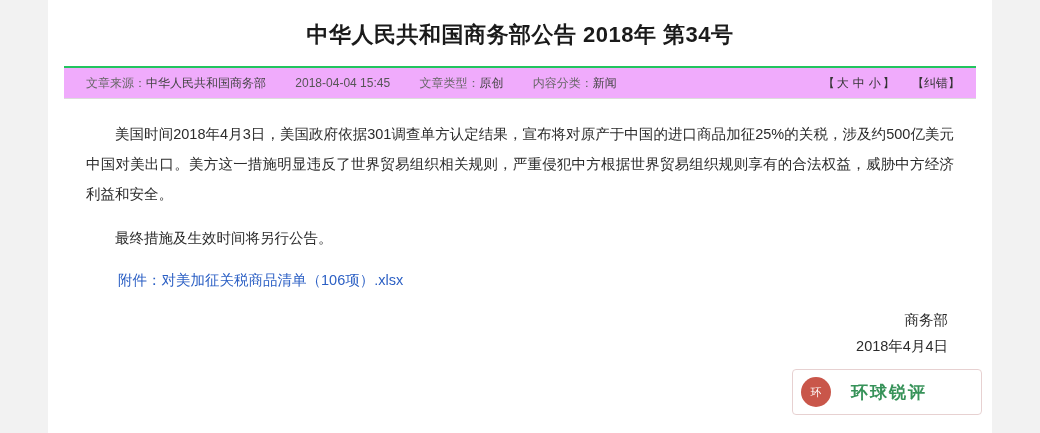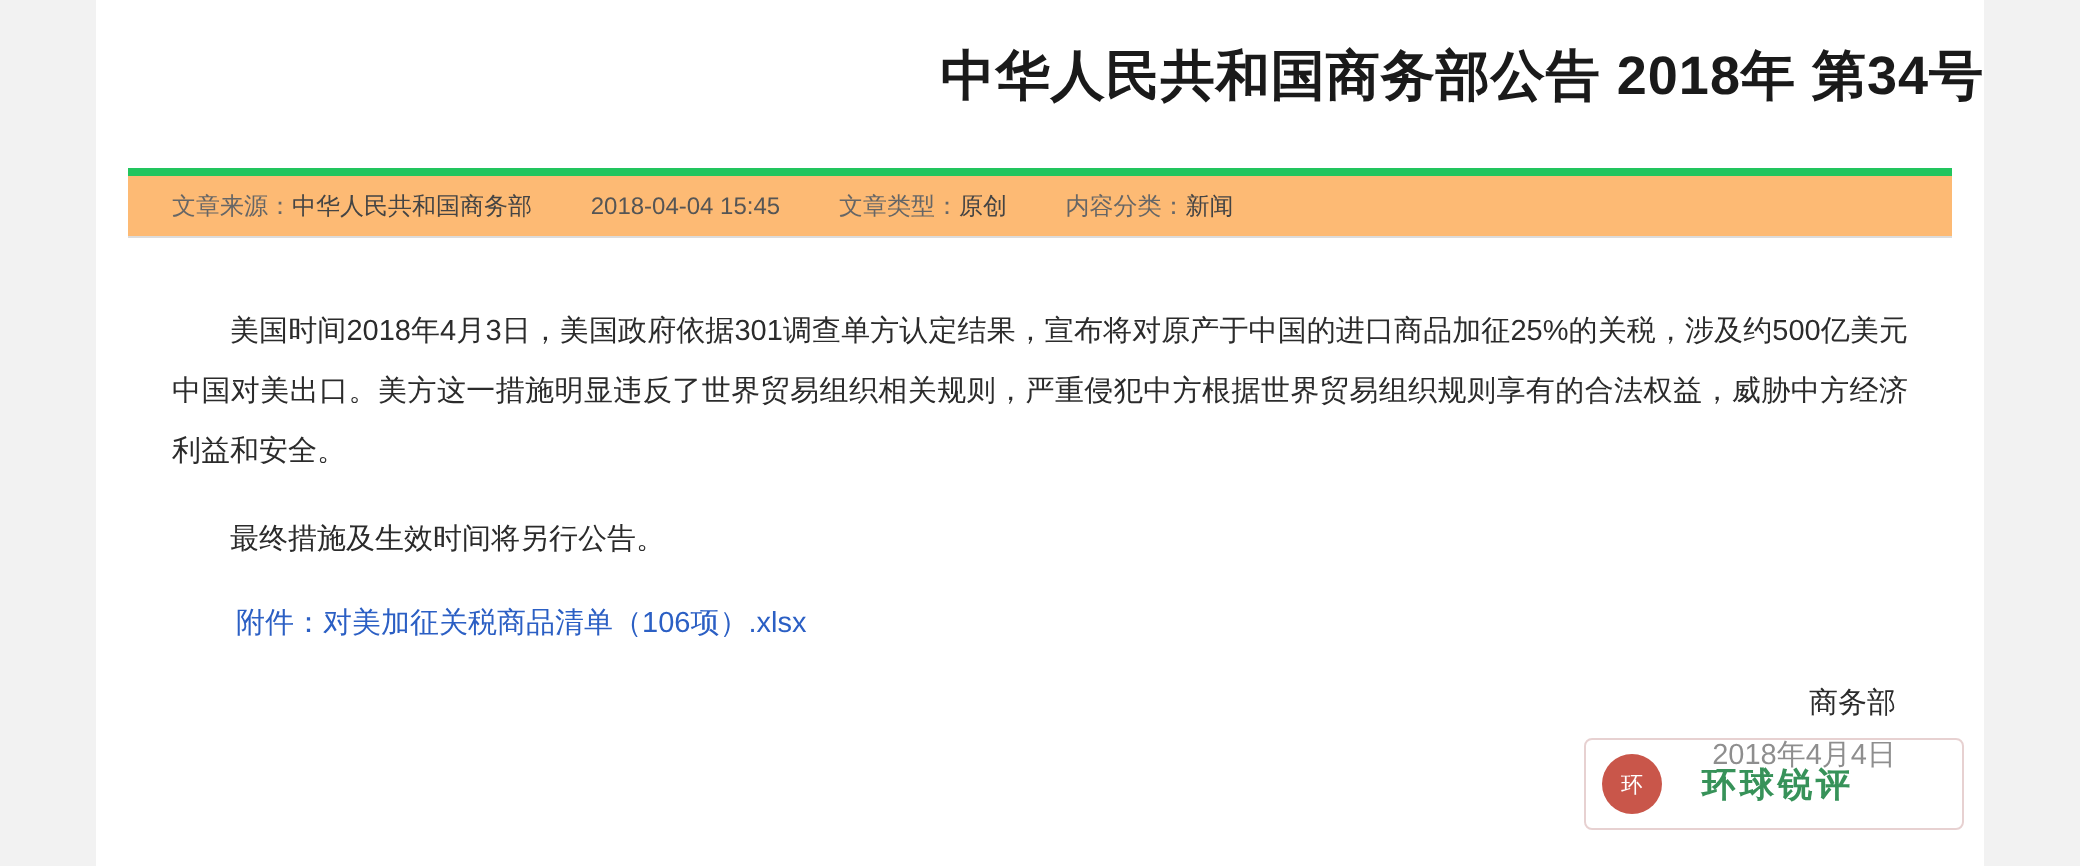--- a/index.html
+++ b/index.html
@@ -32,40 +32,40 @@
   .doc {
     position: absolute;
     left: 48px;
     top: 0;
     width: 944px;
     height: 433px;
     background: #ffffff;
   }
 
   .title {
-    text-align: right;
-    font-size: 27px;
+    text-align: center;
+    font-size: 22px;
     font-weight: bold;
     color: #1a1a1a;
     letter-spacing: 0.5px;
     padding-top: 20px;
     padding-bottom: 12px;
     font-family: "Liberation Sans", sans-serif;
   }
 
   .meta-bar {
     position: relative;
-    margin: 16px 16px;
-    border-top: 4px solid #22c55e;
+    margin: 4px 16px;
+    border-top: 2px solid #22c55e;
     border-bottom: 1px solid #dcdcdc;
     height: 30px;
     line-height: 30px;
     font-size: 12px;
     color: #555555;
-    background: #fdba74;
+    background: #f0abfc;
   }
   .meta-left {
     position: absolute;
     left: 22px;
     top: 0;
     white-space: nowrap;
   }
   .meta-left .seg {
     display: inline-block;
     margin-right: 26px;
@@ -164,20 +164,24 @@
 
     <div class="title">中华人民共和国商务部公告 2018年 第34号</div>
 
     <div class="meta-bar">
       <div class="meta-left">
         <span class="seg"><span class="lbl">文章来源：</span><span class="val">中华人民共和国商务部</span></span>
         <span class="seg">2018-04-04 15:45</span>
         <span class="seg"><span class="lbl">文章类型：</span><span class="val">原创</span></span>
         <span class="seg"><span class="lbl">内容分类：</span><span class="val">新闻</span></span>
       </div>
+      <div class="meta-right">
+        <span class="grp"><span>【</span><span class="sz">大</span><span class="sz">中</span><span class="sz">小</span><span>】</span></span>
+        <span class="grp err">【纠错】</span>
+      </div>
     </div>
 
     <div class="body-area">
       <p>美国时间2018年4月3日，美国政府依据301调查单方认定结果，宣布将对原产于中国的进口商品加征25%的关税，涉及约500亿美元中国对美出口。美方这一措施明显违反了世界贸易组织相关规则，严重侵犯中方根据世界贸易组织规则享有的合法权益，威胁中方经济利益和安全。</p>
       <p>最终措施及生效时间将另行公告。</p>
 
       <div class="attach">
         <span>附件：</span><a href="#">对美加征关税商品清单（106项）.xlsx</a>
       </div>
 

